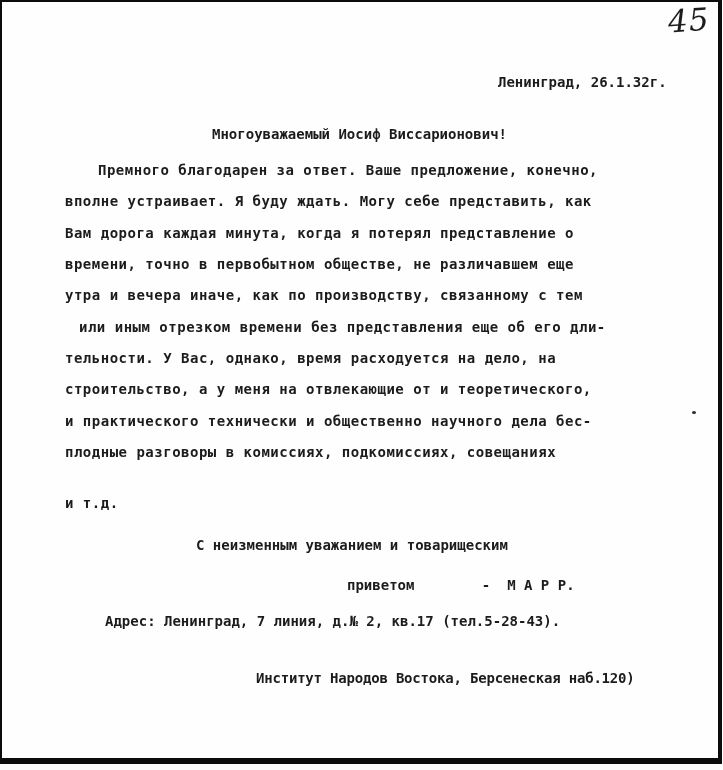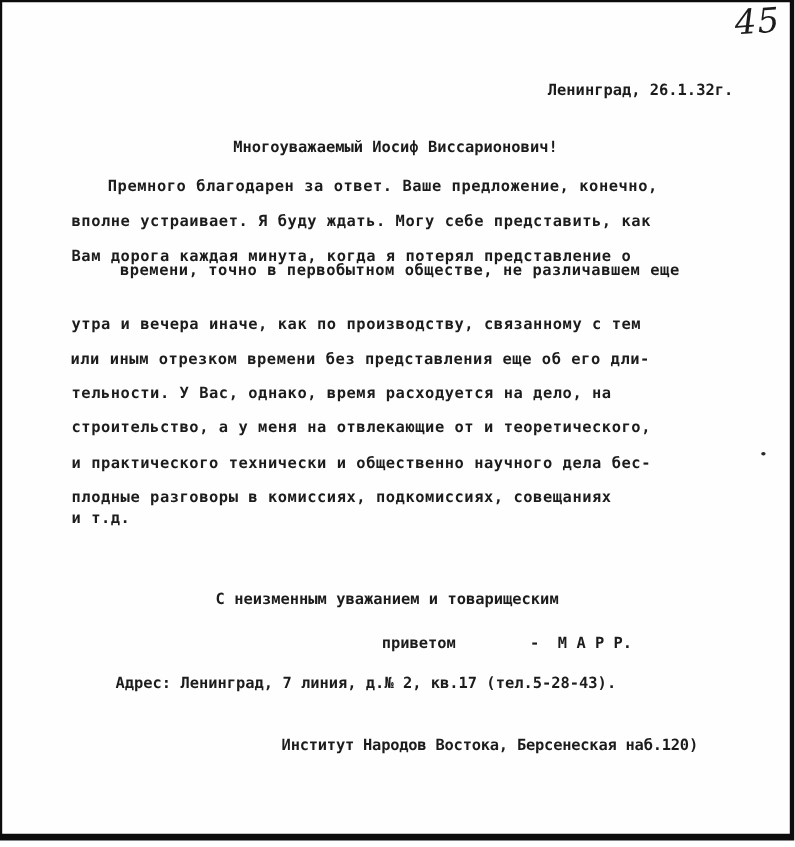--- a/index.html
+++ b/index.html
@@ -49,28 +49,28 @@
 
   <div class="handwritten">45</div>
 
   <div class="txt" style="left:498px;top:73px;">Ленинград, 26.1.32г.</div>
 
   <div class="txt" style="left:212px;top:125px;">Многоуважаемый Иосиф Виссарионович!</div>
 
   <div class="txt body-line" style="left:98px;top:161px;">Премного благодарен за ответ. Ваше предложение, конечно,</div>
   <div class="txt body-line" style="left:65px;top:192px;">вполне устраивает. Я буду ждать. Могу себе представить, как</div>
   <div class="txt body-line" style="left:65px;top:224px;">Вам дорога каждая минута, когда я потерял представление о</div>
-  <div class="txt body-line" style="left:65px;top:237px;margin-left:44px;">времени, точно в первобытном обществе, не различавшем еще</div>
+  <div class="txt body-line" style="left:65px;top:255px;">времени, точно в первобытном обществе, не различавшем еще</div>
   <div class="txt body-line" style="left:65px;top:286px;">утра и вечера иначе, как по производству, связанному с тем</div>
-  <div class="txt body-line" style="left:64px;top:318px;text-align:right;">или иным отрезком времени без представления еще об его дли-</div>
+  <div class="txt body-line" style="left:79px;top:318px;text-align:right;">или иным отрезком времени без представления еще об его дли-</div>
   <div class="txt body-line" style="left:65px;top:349px;">тельности. У Вас, однако, время расходуется на дело, на</div>
   <div class="txt body-line" style="left:65px;top:380px;text-align:right;">строительство, а у меня на отвлекающие от и теоретического,</div>
   <div class="txt body-line" style="left:65px;top:412px;">и практического технически и общественно научного дела бес-</div>
   <div class="txt body-line" style="left:65px;top:443px;">плодные разговоры в комиссиях, подкомиссиях, совещаниях</div>
-  <div class="txt body-line" style="left:65px;top:462px;">и т.д.</div>
+  <div class="txt body-line" style="left:65px;top:494px;">и т.д.</div>
 
   <div class="txt" style="left:196px;top:536px;">С неизменным уважанием и товарищеским</div>
   <div class="txt" style="left:347px;top:576px;">приветом        -  М А Р Р.</div>
 
   <div class="txt" style="left:105px;top:612px;">Адрес: Ленинград, 7 линия, д.№ 2, кв.17 (тел.5-28-43).</div>
   <div class="txt" style="left:256px;top:669px;letter-spacing:-0.2px;">Институт Народов Востока, Берсенеская наб.120)</div>
 
   <div class="speck" style="left:692px;top:411px;width:4px;height:3px;"></div>
 </div>
 

